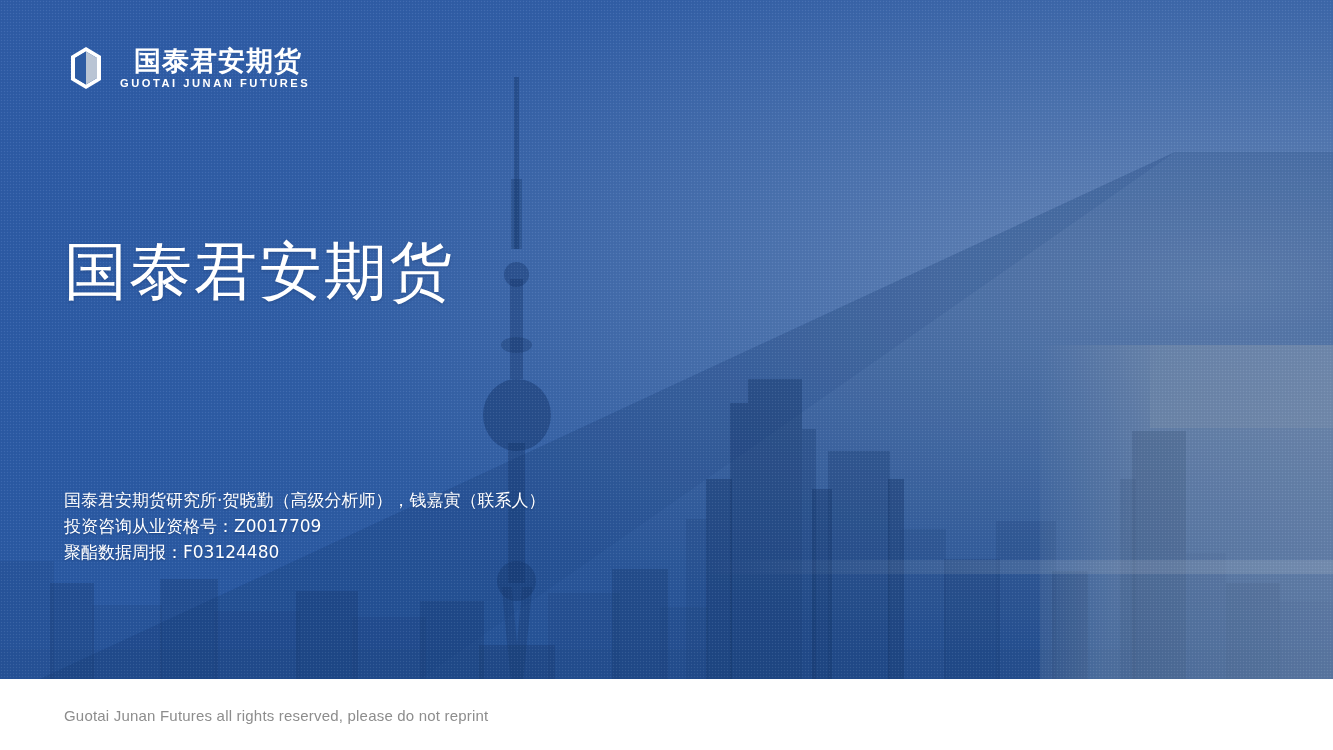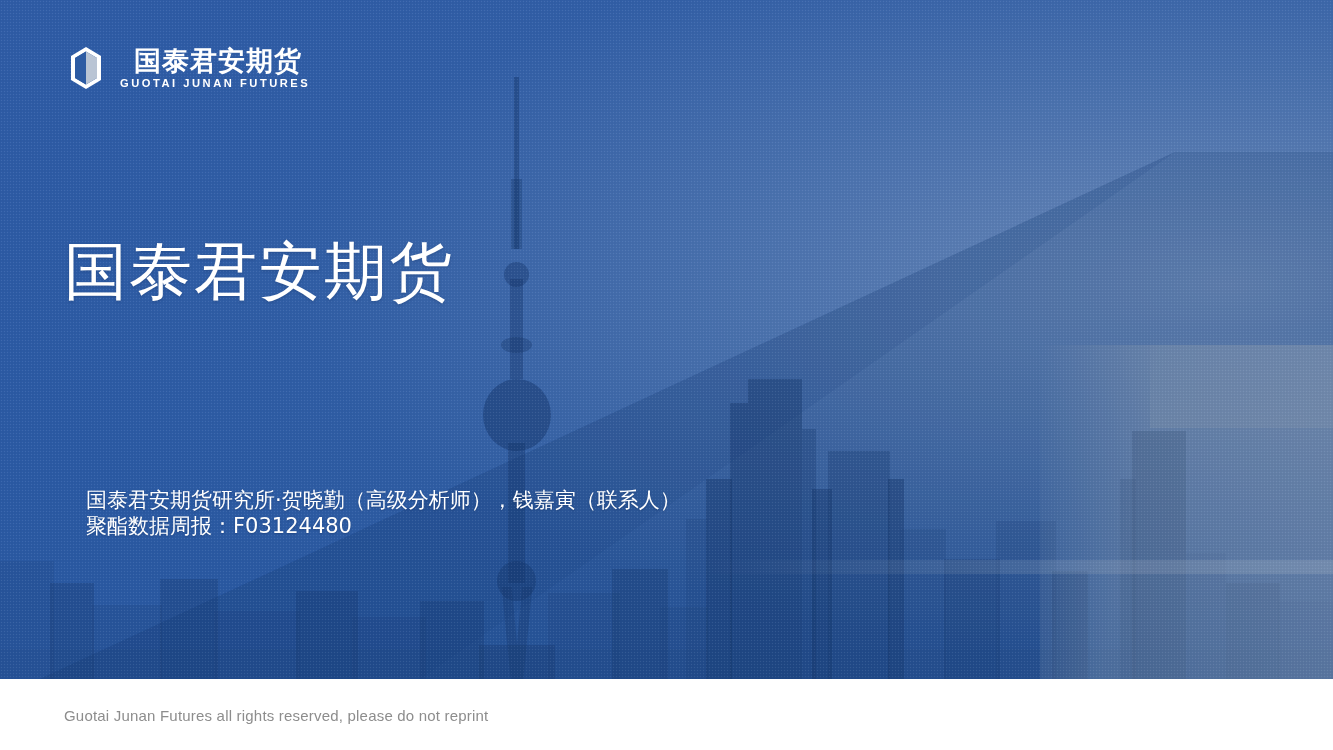--- a/index.html
+++ b/index.html
@@ -168,25 +168,24 @@
     letter-spacing:2px; line-height:1.1;
     font-family:"DejaVu Sans","Liberation Sans",sans-serif;
     white-space:nowrap;
     text-shadow:0 1px 3px rgba(10,30,70,.25);
   }
 
   
   .meta {
     position:absolute; left:64px; top:487px;
     color:#ffffff;
-    font-size:21px; line-height:26px;
+    font-size:17px; line-height:26px;
     font-family:"DejaVu Sans","Liberation Sans",sans-serif;
     white-space:nowrap;
     text-shadow:0 1px 2px rgba(10,30,70,.30);
-    margin-left:22px;
   }
   .meta div { white-space:nowrap; }
 
   
   .footer {
     position:absolute; left:64px; top:707px;
     font-size:15px; color:#8d8d8d;
     letter-spacing:.2px;
     font-family:"Liberation Sans","DejaVu Sans",sans-serif;
     white-space:nowrap;
@@ -278,19 +277,20 @@
       <div class="logo-words">
         <div class="logo-cn">国泰君安期货</div>
         <div class="logo-en">GUOTAI JUNAN FUTURES</div>
       </div>
     </div>
 
     <h1 class="title">国泰君安期货</h1>
 
     <div class="meta">
       <div>国泰君安期货研究所·贺晓勤（高级分析师），钱嘉寅（联系人）</div>
+      <div>投资咨询从业资格号：Z0017709</div>
       <div>聚酯数据周报：F03124480</div>
     </div>
   </div>
 
   <div class="footer">Guotai Junan Futures all rights reserved, please do not reprint</div>
 
 </div>
 
 </body></html>

